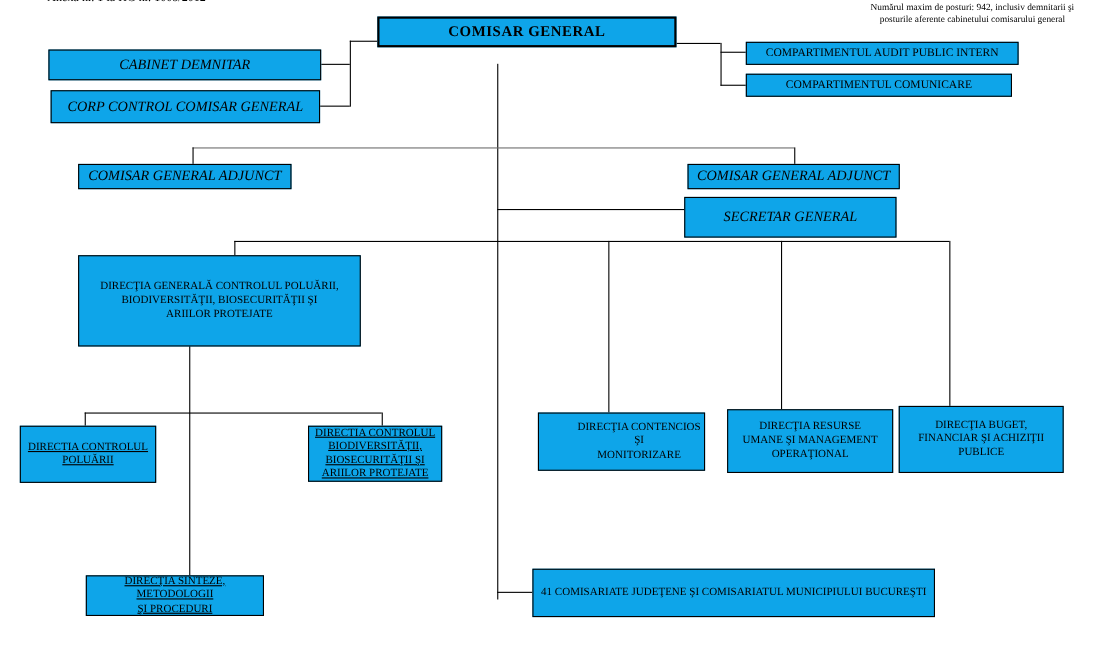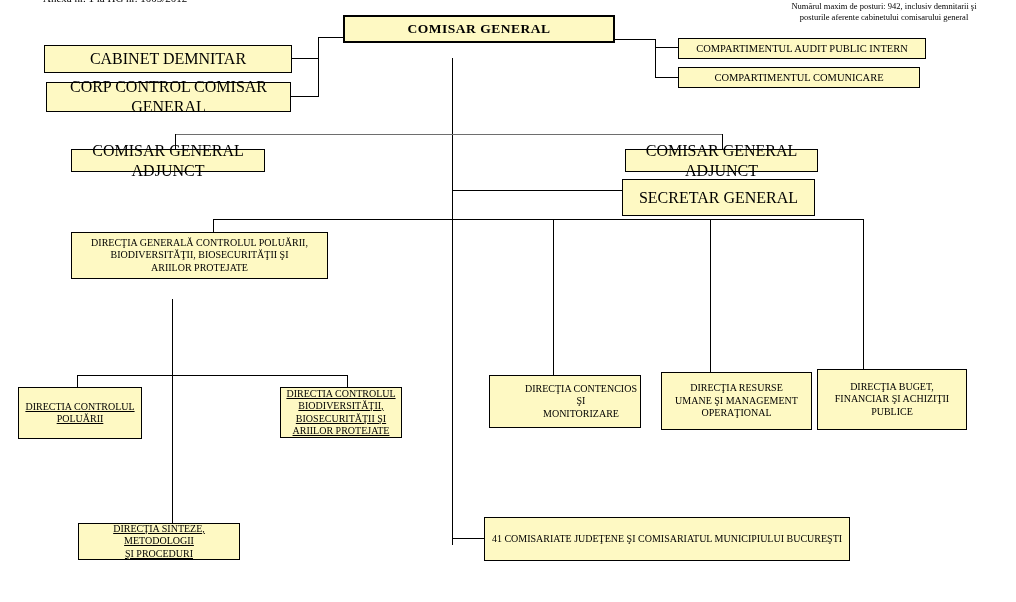--- a/index.html
+++ b/index.html
@@ -8,31 +8,31 @@
     background: #ffffff;
     font-family: "Liberation Serif", "DejaVu Serif", serif;
     color: #000;
     position: relative;
     overflow: hidden;
   }
   .stage { position: absolute; left: 0; top: 0; width: 1016px; height: 602px; }
   .box {
     position: absolute;
     border: 1.5px solid #000;
-    background: #fef9c3;
+    background: #0ea5e9;
     display: flex;
     align-items: center;
     justify-content: center;
     text-align: center;
     box-sizing: border-box;
     line-height: 1.25;
   }
   .box span { white-space: pre-line; display: block; }
   .title-box { border-width: 2px; font-weight: bold; font-size: 13.5px; letter-spacing: 0.5px; }
-  .f11 { font-size: 16px; }
+  .f11 { font-size: 13px; font-style: italic; }
   .f105 { font-size: 10.5px; }
   .f10 { font-size: 10px; }
   .f85 { font-size: 10px; text-decoration: underline; }
   .hl { position: absolute; height: 0; border-top: 1.5px solid #000; }
   .vl { position: absolute; width: 0; border-left: 1.5px solid #000; }
   .hl.thin { border-top-width: 1px; }
   .vl.thin { border-left-width: 1px; }
   .hl.gray { border-top: 1px solid #6e6e6e; }
   .note {
     position: absolute;
@@ -111,21 +111,21 @@
   </div>
 
   <div class="box f11" style="left:625px; top:149px; width:193px; height:23px;">
     <span>COMISAR GENERAL ADJUNCT</span>
   </div>
 
   <div class="box f11" style="left:622px; top:179px; width:193px; height:37px;">
     <span>SECRETAR GENERAL</span>
   </div>
 
-  <div class="box f10" style="left:71px; top:232px; width:257px; height:47px;">
+  <div class="box f10" style="left:71px; top:232px; width:257px; height:83px;">
     <span>DIRECŢIA GENERALĂ CONTROLUL POLUĂRII,
 BIODIVERSITĂŢII, BIOSECURITĂŢII ŞI
 ARIILOR PROTEJATE</span>
   </div>
 
   <div class="box f85" style="left:18px; top:387px; width:124px; height:52px;">
     <span>DIRECTIA CONTROLUL
 POLUĂRII</span>
   </div>
 

